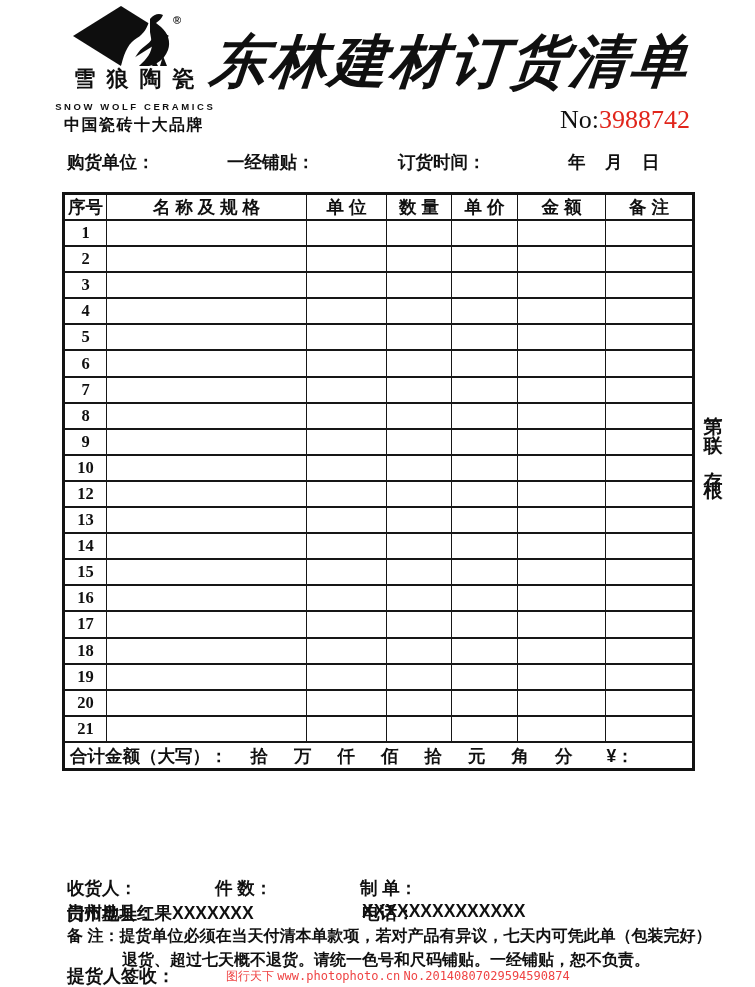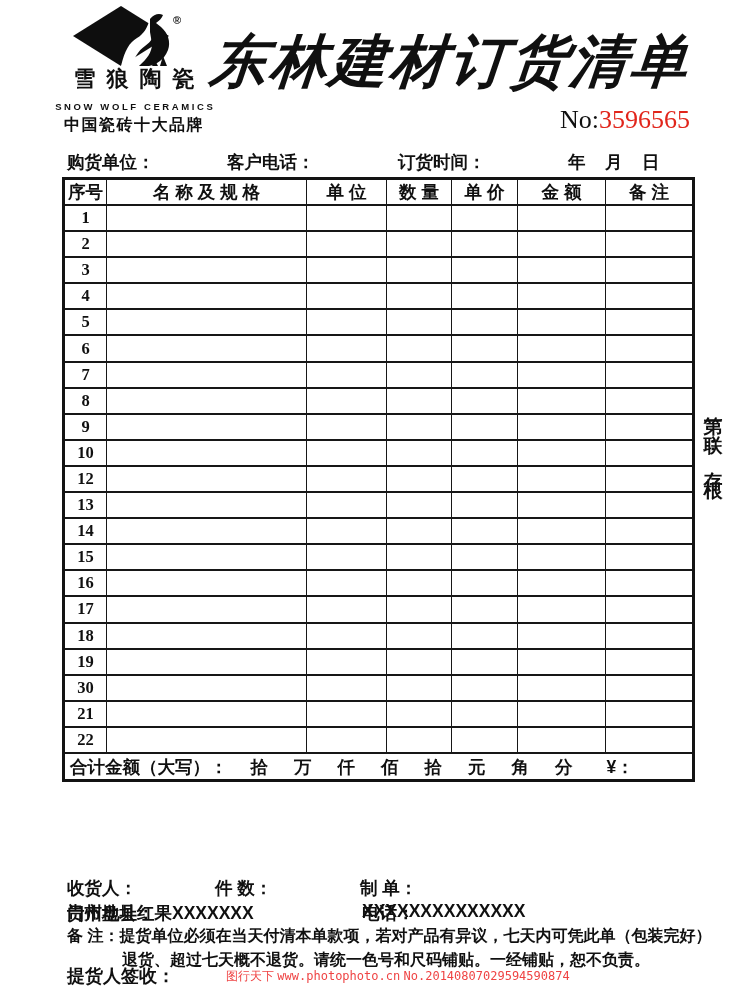--- a/index.html
+++ b/index.html
@@ -48,21 +48,21 @@
   .info-row span { position:absolute; white-space:nowrap; }
   .lbl-buyer { left:5px; }
   .lbl-phone { left:165px; }
   .lbl-time  { left:336px;text-align:right; }
   .date-y { left:506px; }
   .date-m { left:543px; }
   .date-d { left:580px; }
 
   
   table.order-table {
-    position:absolute; left:62px; top:177px; width:630px;
+    position:absolute; left:62px; top:192px; width:630px;
     border-collapse:collapse; table-layout:fixed;
     border:3px solid #131313;
   }
   .order-table th, .order-table td {
     border:1.6px solid #171717;
     border-top-width:2.2px; border-bottom-width:2.2px;
     padding:0; vertical-align:middle;
   }
   .order-table th {
     height:26px; font-size:17.5px; font-weight:700; text-align:center;
@@ -123,27 +123,27 @@
     </svg>
     <span class="reg-mark">®</span>
     <div class="brand-cn">雪狼陶瓷</div>
     <div class="brand-en">SNOW WOLF CERAMICS</div>
     <div class="brand-tagline">中国瓷砖十大品牌</div>
   </div>
 
   <div class="title-block">
     <h1 class="form-title">东林建材订货清单</h1>
     <div class="no-line">
-      <span>No:</span><span class="no-value">3596565</span>
+      <span>No:</span><span class="no-value">3988742</span>
     </div>
   </div>
 
   <div class="info-row">
     <span class="lbl-buyer">购货单位：</span>
-    <span class="lbl-phone">客户电话：</span>
+    <span class="lbl-phone">一经铺贴：</span>
     <span class="lbl-time">订货时间：</span>
     <span class="date-y">年</span>
     <span class="date-m">月</span>
     <span class="date-d">日</span>
   </div>
 
   <table class="order-table">
     <colgroup>
       <col style="width:43px">
         <col style="width:200px">
@@ -321,39 +321,30 @@
         <tr>
           <td class="row-num">19</td>
           <td></td>
           <td></td>
           <td></td>
           <td></td>
           <td></td>
           <td></td>
         </tr>
         <tr>
-          <td class="row-num">30</td>
+          <td class="row-num">20</td>
           <td></td>
           <td></td>
           <td></td>
           <td></td>
           <td></td>
           <td></td>
         </tr>
         <tr>
           <td class="row-num">21</td>
-          <td></td>
-          <td></td>
-          <td></td>
-          <td></td>
-          <td></td>
-          <td></td>
-        </tr>
-        <tr>
-          <td class="row-num">22</td>
           <td></td>
           <td></td>
           <td></td>
           <td></td>
           <td></td>
           <td></td>
         </tr>
       </tbody>
     <tfoot>
       <tr>

